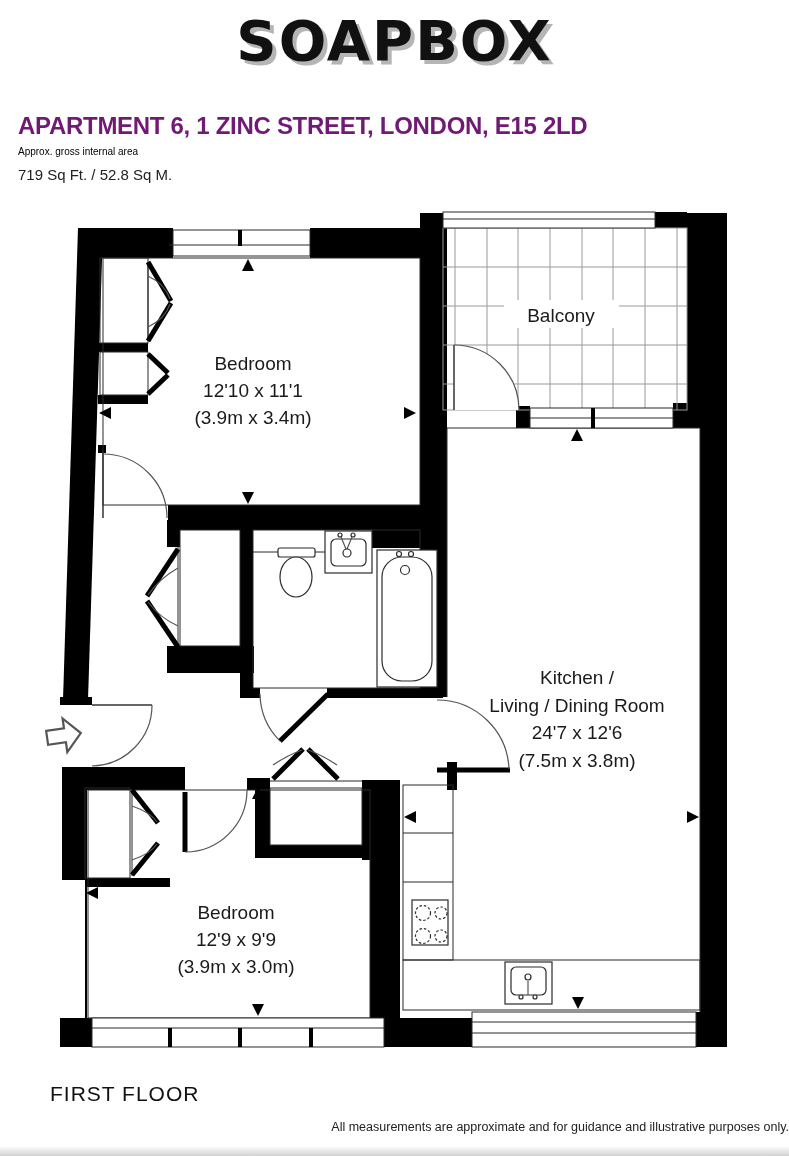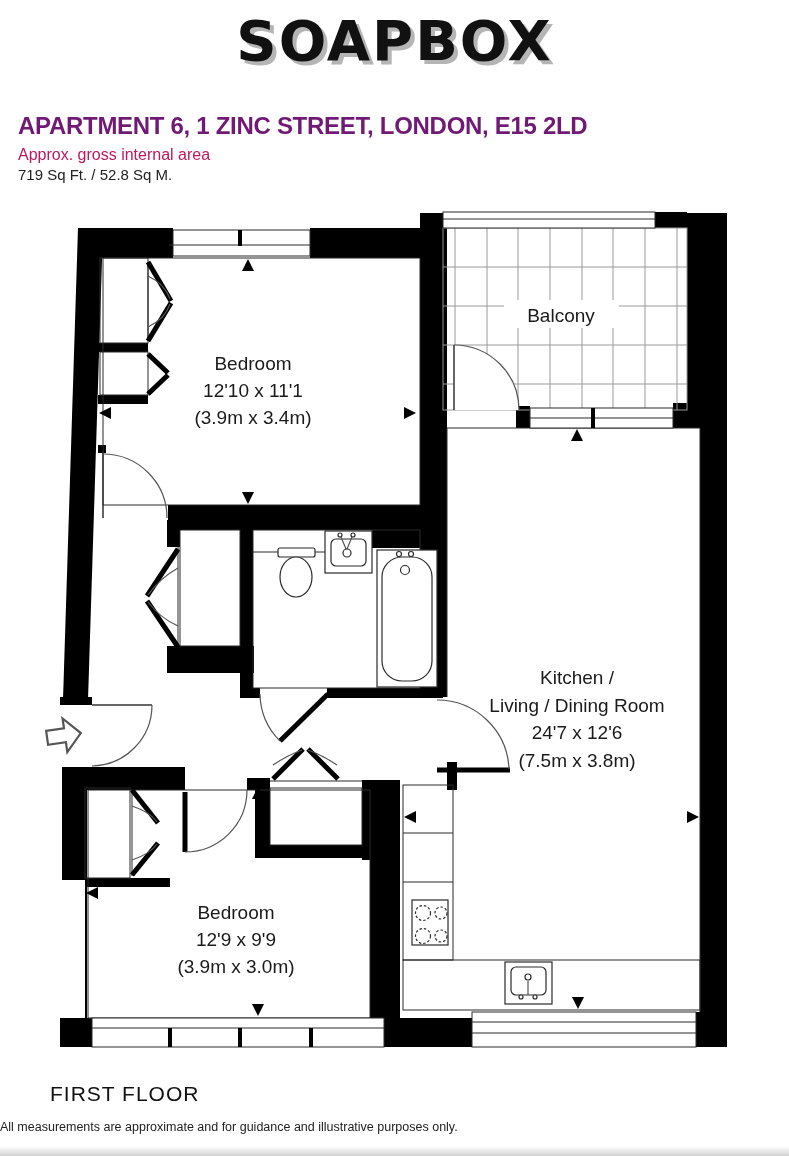--- a/index.html
+++ b/index.html
@@ -2,24 +2,24 @@
 <html><head>
 <meta charset="utf-8">
 <style>
   html,body{margin:0;padding:0;background:#ffffff;}
   .page{position:relative;width:789px;height:1156px;background:#ffffff;overflow:hidden;
         font-family:"Liberation Sans",sans-serif;color:#1a1a1a;}
   .logo{position:absolute;top:8px;left:0;width:100%;text-align:center;
         font-family:"DejaVu Sans",sans-serif;font-weight:900;font-size:56px;letter-spacing:2px;
         color:#111;text-shadow:4px 4px 0 #b5b5b5;}
   .addr{position:absolute;top:112px;left:18px;font-size:24px;font-weight:bold;letter-spacing:-0.3px;color:#701a75;}
-  .sub1{position:absolute;top:146px;left:18px;font-size:16px;color:#be185d;}
+  .sub1{position:absolute;top:146px;left:18px;font-size:10px;color:#000000;}
   .sub2{position:absolute;top:166px;left:18px;font-size:15px;color:#222;}
   .floorlbl{position:absolute;top:1082px;left:50px;font-size:21px;letter-spacing:1px;color:#111;}
-  .disclaimer{position:absolute;top:1120px;left:0;width:100%;text-align:left;font-size:12.5px;color:#222;}
+  .disclaimer{position:absolute;top:1120px;left:0;width:100%;text-align:right;font-size:12.5px;color:#222;}
   .bottom-shade{position:absolute;left:0;bottom:0;width:100%;height:10px;
         background:linear-gradient(to bottom,rgba(0,0,0,0),rgba(0,0,0,0.18));}
   svg{position:absolute;top:0;left:0;}
   svg text{font-family:"Liberation Sans",sans-serif;font-size:19px;fill:#1a1a1a;}
   .wall{fill:#000;}
   .thin{fill:none;stroke:#2b2b2b;stroke-width:1;}
   .fixture{fill:#fff;stroke:#2b2b2b;stroke-width:1.2;}
   .arc{fill:none;stroke:#555;stroke-width:1.2;}
   .leaf-thick{stroke:#000;stroke-width:5;}
   .leaf-thin{stroke:#333;stroke-width:1.5;}

